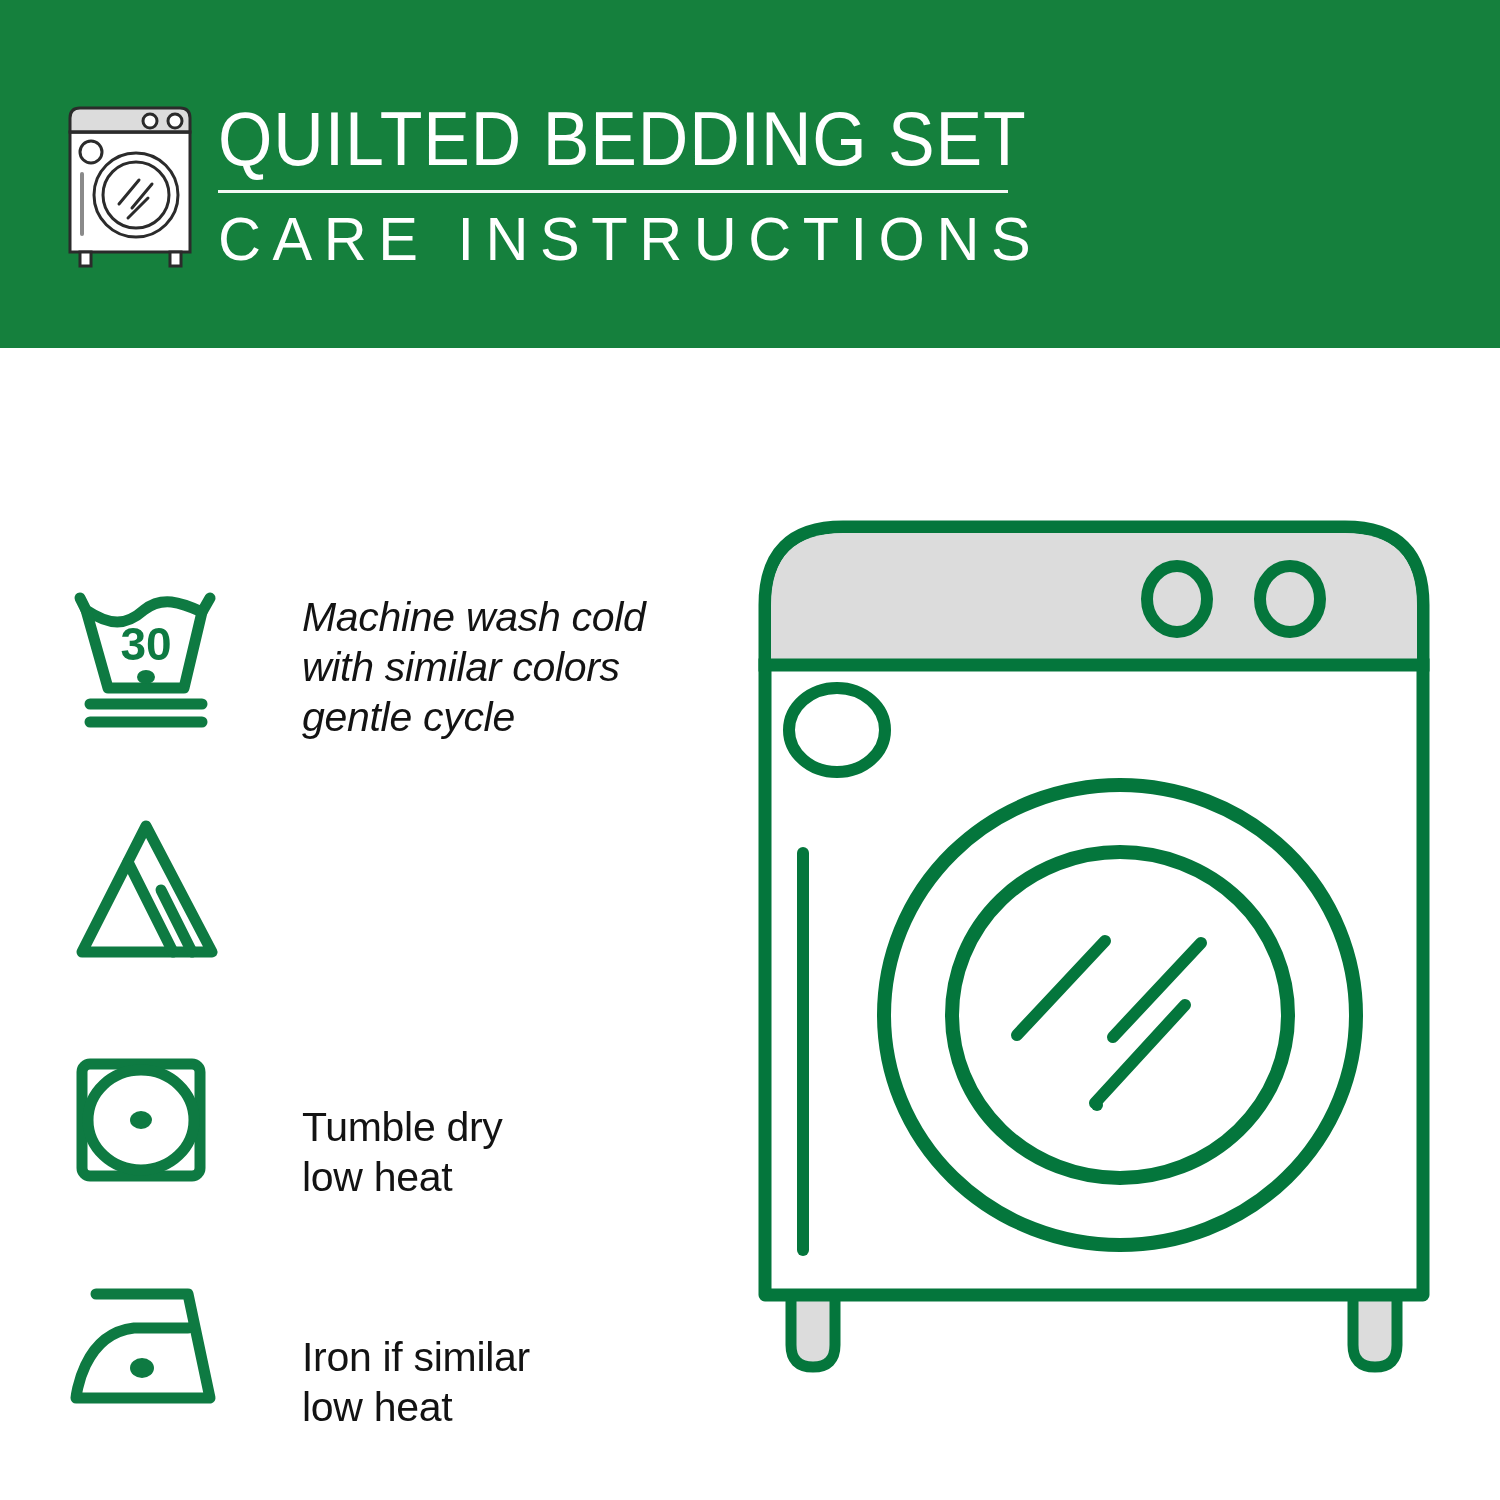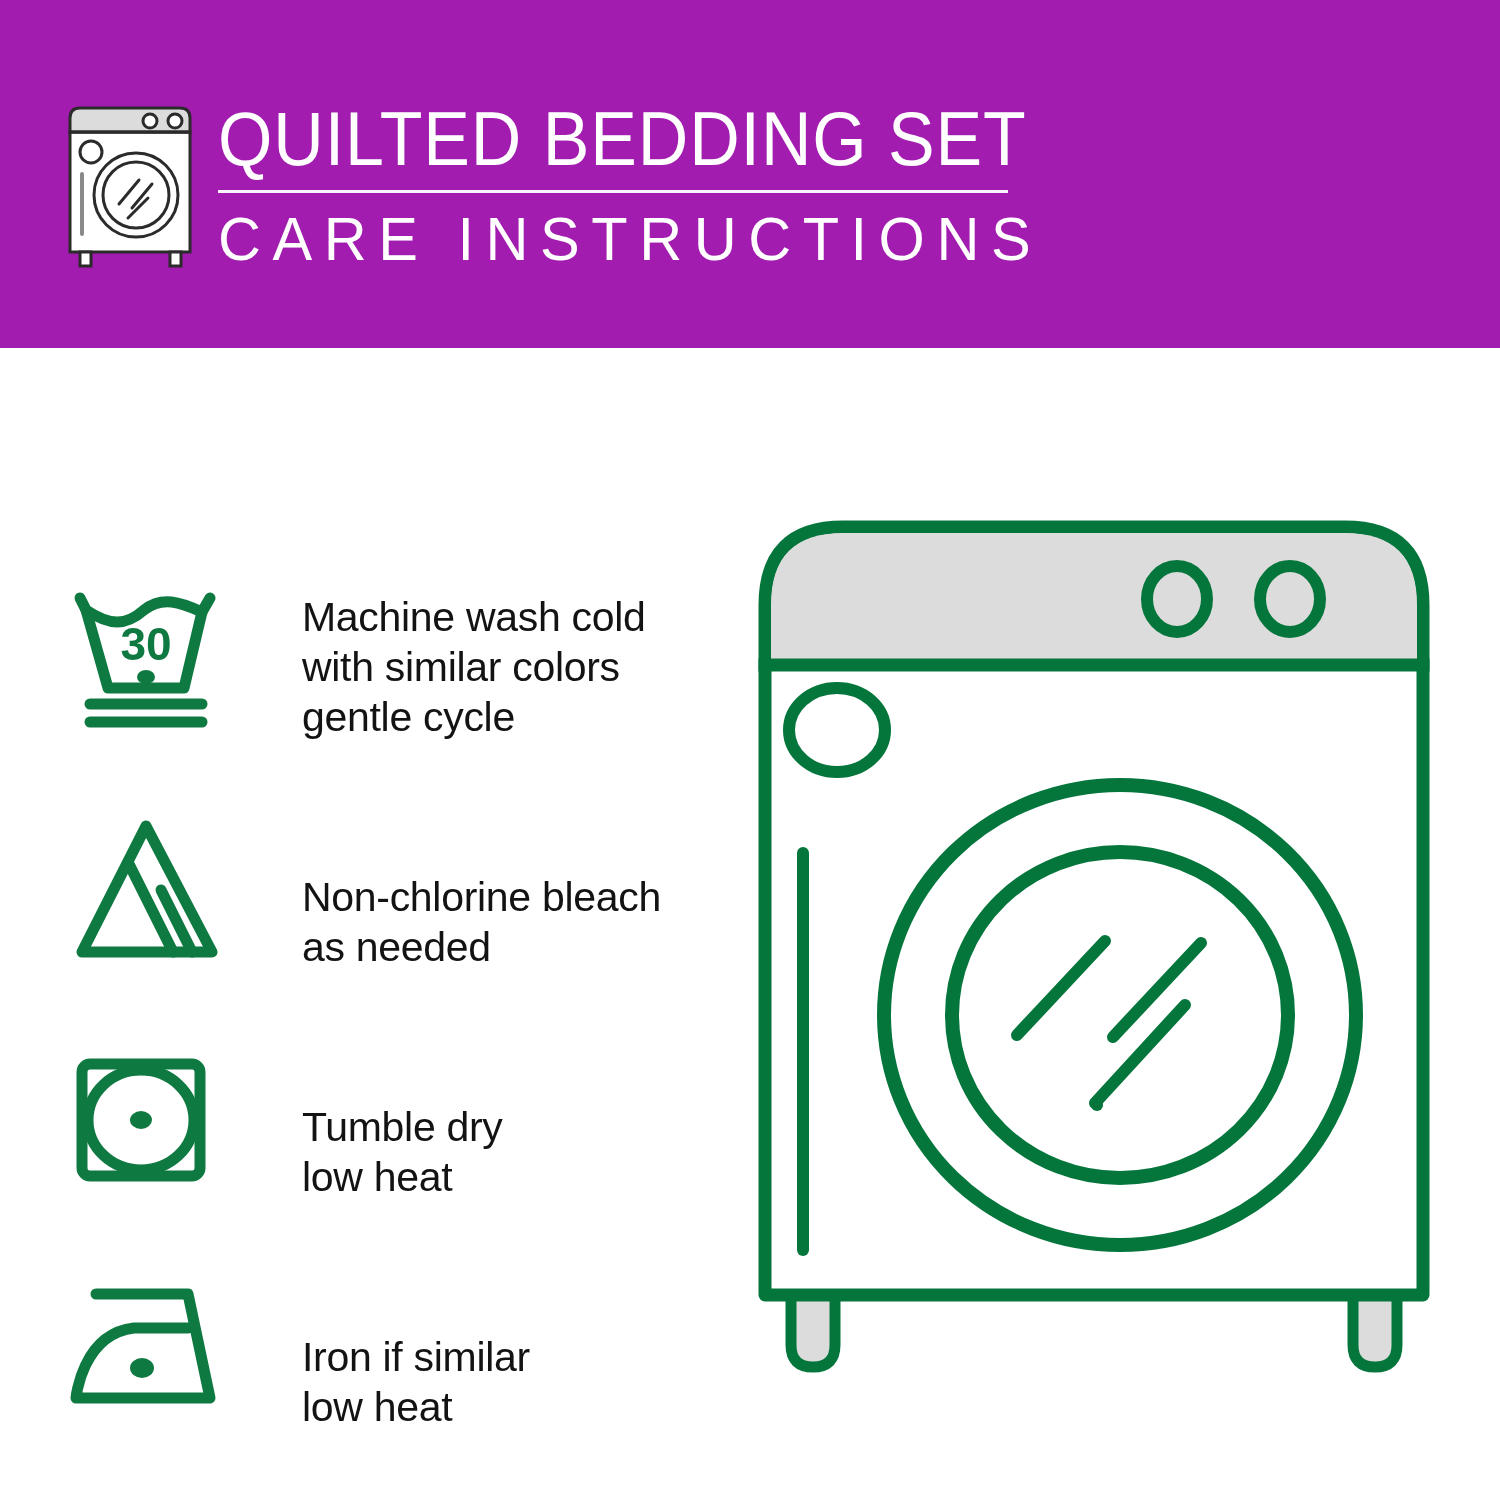--- a/index.html
+++ b/index.html
@@ -20,21 +20,21 @@
     background: #ffffff;
   }
 
   
   .header {
     position: absolute;
     left: 0;
     top: 0;
     width: 1500px;
     height: 348px;
-    background: #a21caf;
+    background: #15803d;
   }
   .header-logo {
     position: absolute;
     left: 62px;
     top: 104px;
     width: 148px;
     height: 168px;
   }
   .header-text {
     position: absolute;
@@ -98,21 +98,21 @@
   .care-text {
     padding-left: 56px;
     font-family: "Liberation Sans", sans-serif;
     font-size: 41px;
     font-weight: 400;
     color: #131313;
     line-height: 50px;
     letter-spacing: -0.3px;
     white-space: pre-line;
   }
-  .row-wash .care-text   { padding-top: 14px; }
+  .row-wash .care-text   { padding-top: 14px; font-style: italic; }
   .row-bleach .care-text { padding-top: 36px; }
   .row-dry .care-text    { padding-top: 30px; }
   .row-iron .care-text   { padding-top: 24px; }
 
   
   .machine-illustration {
     position: absolute;
     left: 745px;
     top: 505px;
     width: 710px;
@@ -185,22 +185,20 @@
     <div class="care-row row-bleach">
       <div class="care-symbol">
         <svg width="178" height="160" viewBox="0 0 178 160" xmlns="http://www.w3.org/2000/svg">
           <g fill="none" stroke="#0E7A42" stroke-width="11" stroke-linecap="round" stroke-linejoin="round">
             <path d="M78 14 L144 140 L14 140 Z"></path>
             <line x1="60" y1="50" x2="105" y2="140"></line>
             <line x1="93" y1="78" x2="124" y2="140"></line>
           </g>
         </svg>
       </div>
-      <div class="care-text">Non-chlorine bleach
-as needed</div>
     </div>
 
     <div class="care-row row-dry">
       <div class="care-symbol">
         <svg width="178" height="160" viewBox="0 0 178 160" xmlns="http://www.w3.org/2000/svg">
           <g fill="none" stroke="#0E7A42" stroke-width="11" stroke-linecap="round" stroke-linejoin="round">
             <rect x="14" y="22" width="118" height="112" rx="8"></rect>
             <ellipse cx="73" cy="78" rx="53" ry="50"></ellipse>
           </g>
           <ellipse cx="73" cy="78" rx="11" ry="9" fill="#0E7A42"></ellipse>

